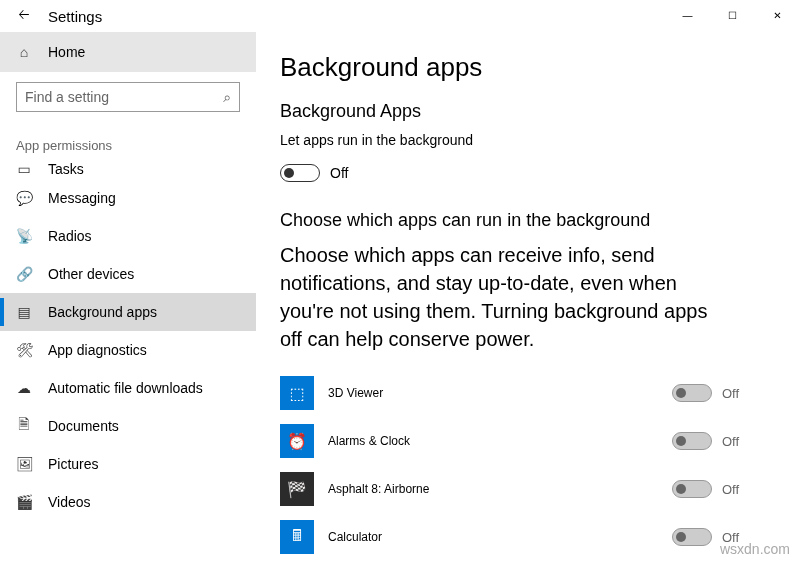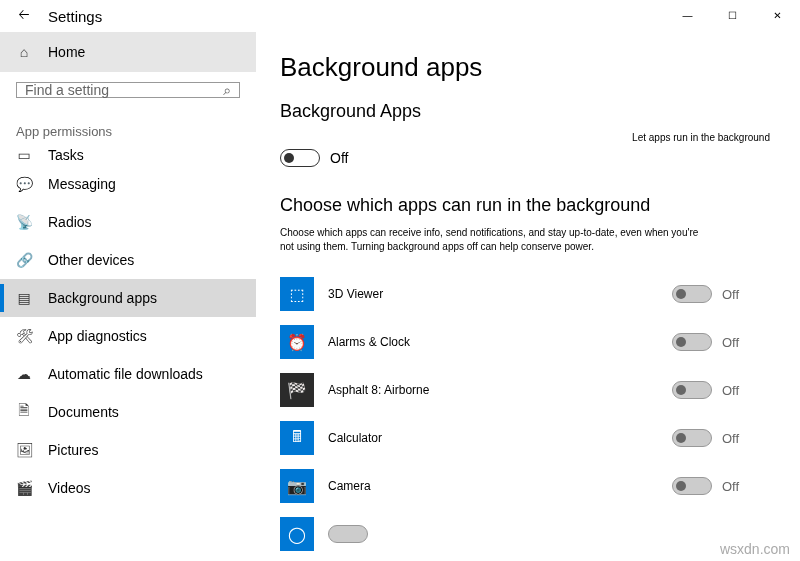--- a/index.html
+++ b/index.html
@@ -5,37 +5,37 @@
     * { margin: 0; padding: 0; box-sizing: border-box; font-family: "Segoe UI", Arial, sans-serif; }
     body { width: 800px; height: 561px; background: #fff; overflow: hidden; position: relative; }
     .titlebar { height: 32px; display: flex; align-items: center; padding-left: 8px; position: relative; }
     .back-btn { width: 32px; height: 32px; display: flex; align-items: center; justify-content: center; font-size: 14px; }
     .app-title { font-size: 15px; margin-left: 8px; }
     .win-controls { position: absolute; right: 0; top: 0; display: flex; }
     .win-btn { width: 45px; height: 30px; display: flex; align-items: center; justify-content: center; font-size: 10px; }
     .body-wrap { display: flex; height: calc(100% - 32px); }
     .sidebar { width: 256px; background: #fff; display: flex; flex-direction: column; overflow: hidden; }
     .home-row { height: 40px; background: #e6e6e6; display: flex; align-items: center; padding-left: 16px; gap: 16px; font-size: 14px; }
-    .search-box { margin: 10px 16px; height: 16px; border: 1px solid #999; display: flex; align-items: center; justify-content: space-between; padding: 0 8px; font-size: 14px; color: #666; background: #fff; }
+    .search-box { margin: 10px 16px; height: 30px; border: 1px solid #999; display: flex; align-items: center; justify-content: space-between; padding: 0 8px; font-size: 14px; color: #666; background: #fff; }
     .category { font-weight: 600; font-size: 14px; padding: 12px 16px 8px; }
     .perm-header { font-size: 13px; color: #666; padding: 16px 16px 6px; }
     .nav-list { overflow-y: auto; flex: 1; }
     .nav-item { height: 38px; display: flex; align-items: center; padding-left: 16px; gap: 16px; font-size: 14px; position: relative; cursor: default; }
     .nav-item.selected { background: #d9d9d9; }
     .nav-item.selected::before { content: ""; position: absolute; left: 0; top: 5px; bottom: 5px; width: 4px; background: #0078d4; }
     .nav-icon { width: 16px; text-align: center; font-size: 14px; color: #333; }
     .content { flex: 1; padding: 20px 30px 0 24px; overflow-y: auto; }
     .page-title { font-size: 26px; font-weight: 400; margin-bottom: 18px; }
     .section-title { font-size: 18px; margin-bottom: 10px; font-weight: 400; }
-    .setting-label { font-size: 10px; margin-bottom: 6px; text-align: right; }
+    .setting-label { font-size: 14px; margin-bottom: 16px; }
     .toggle-row { display: flex; align-items: center; gap: 10px; margin-bottom: 28px; }
     .toggle { width: 40px; height: 18px; border: 1px solid #333; border-radius: 10px; position: relative; background: #fff; }
     .toggle .knob { width: 10px; height: 10px; border-radius: 50%; background: #333; position: absolute; left: 3px; top: 3px; }
     .toggle-text { font-size: 14px; }
-    .desc { font-size: 10px; line-height: 1.4; margin-bottom: 16px; max-width: 430px; }
+    .desc { font-size: 20px; line-height: 1.4; margin-bottom: 16px; max-width: 430px; }
     .app-list { }
     .app-row { display: flex; align-items: center; height: 48px; }
     .app-tile { width: 34px; height: 34px; background: #0078d4; display: flex; align-items: center; justify-content: center; color: #fff; font-size: 16px; margin-right: 14px; }
     .app-name { font-size: 12px; flex: 1; }
     .app-toggle-wrap { display: flex; align-items: center; gap: 10px; margin-right: 20px; }
     .app-toggle { width: 40px; height: 18px; border: 1px solid #999; border-radius: 10px; position: relative; background: #ccc; }
     .app-toggle .knob { width: 10px; height: 10px; border-radius: 50%; background: #666; position: absolute; left: 3px; top: 3px; }
     .app-toggle-text { font-size: 13px; color: #666; width: 28px; }
     .watermark { position: absolute; right: 10px; bottom: 4px; font-size: 14px; color: #aaa; }
   </style>

